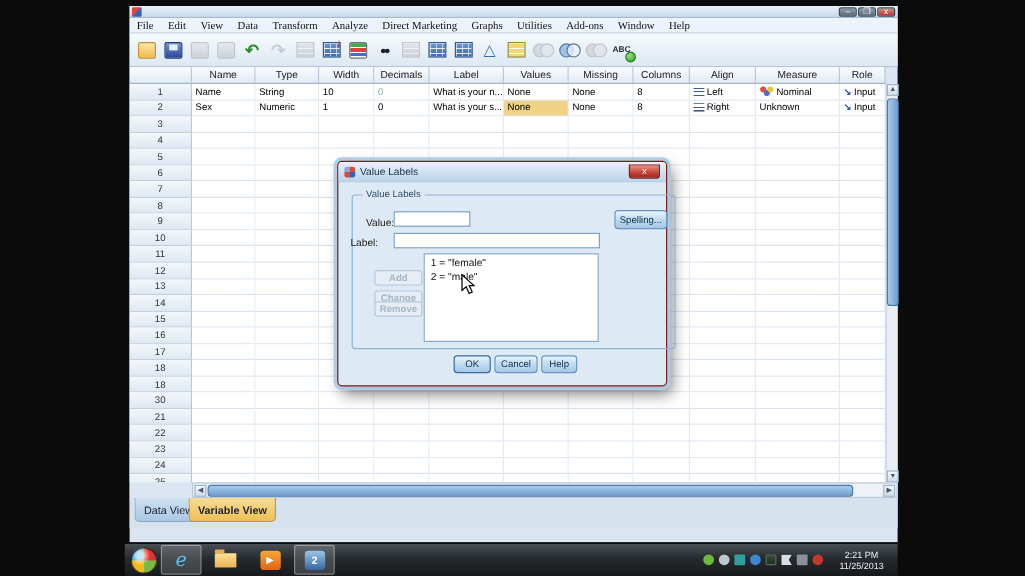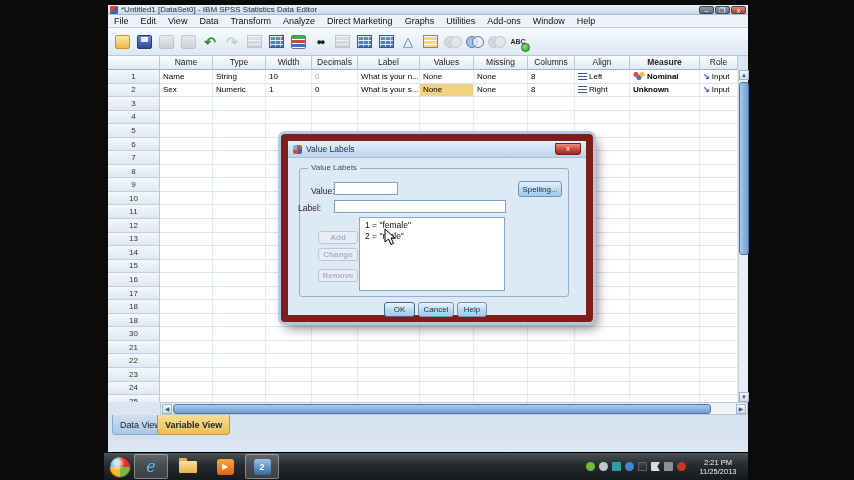--- a/index.html
+++ b/index.html
@@ -16,21 +16,21 @@
   .app-ico{width:8px;height:8px;margin:0 3px 0 2px;border-radius:1px;
            background:linear-gradient(135deg,#d84a3a 50%,#3a62b0 50%);}
   .title-txt{white-space:nowrap;line-height:9px;}
   .winbtns{position:absolute;right:2px;top:1px;display:flex;gap:1px;}
   .wbtn{width:15px;height:8px;font-size:7px;line-height:7px;text-align:center;color:#fff;
         border:1px solid #39495a;border-radius:2px;background:linear-gradient(#909dab,#5d6c7c);}
   .wbtn.close{background:linear-gradient(#e08a7a,#b03a2a);}
 
   .menubar{position:absolute;left:0;top:10px;width:640px;height:13px;background:#edf3fa;
            border-bottom:1px solid #c4d2e2;display:flex;align-items:center;font-size:9px;color:#111;}
-  .menubar span{padding:0 6px;line-height:12px;}
+  .menubar span{padding:0 6px;line-height:12px;font-family:Liberation Serif, serif;}
 
   .toolbar{position:absolute;left:0;top:23px;width:640px;height:28px;
            background:linear-gradient(#f6fafd,#dde8f3);border-bottom:1px solid #b6c6d8;
            display:flex;align-items:center;padding-left:3px;}
   .tico{position:relative;width:20px;height:20px;margin:0 1px;display:flex;align-items:center;justify-content:center;}
   .tico.dis{opacity:.45;filter:grayscale(.9);}
   .blk{width:15px;height:14px;border-radius:2px;}
   .i-open .blk{background:linear-gradient(#fde9a8,#eeb94a);border:1px solid #c2922c;}
   .i-save .blk{background:linear-gradient(#7290d2,#2a4a9a);border:1px solid #203a7a;position:relative;}
   .i-save .blk::before{content:"";position:absolute;left:3px;top:1px;width:7px;height:5px;background:#e9eff8;}
@@ -72,21 +72,21 @@
   .c:nth-child(1){width:52px;}
   .c:nth-child(2){width:53px;}
   .c:nth-child(3){width:53px;}
   .c:nth-child(4){width:46px;}
   .c:nth-child(5){width:46px;}
   .c:nth-child(6){width:62px;}
   .c:nth-child(7){width:54px;}
   .c:nth-child(8){width:54px;}
   .c:nth-child(9){width:47px;}
   .c:nth-child(10){width:55px;}
-  .c:nth-child(11){width:70px;font-weight:bold;}
+  .c:nth-child(11){width:70px;}
   .c:nth-child(12){width:38px;}
   .grow .c.sel{background:#efd283;}
   .grow .c.mut{color:#9aa6b4;}
   .bars{width:9px;height:7px;flex:0 0 9px;
         background:repeating-linear-gradient(to bottom,#3c5c8c 0 1px,transparent 1px 3px);}
   .nomi{width:12px;height:8px;flex:0 0 12px;
         background:radial-gradient(circle at 3px 2.5px,#d94f43 2.2px,transparent 2.9px),
                    radial-gradient(circle at 9px 2.5px,#f0c23a 2.2px,transparent 2.9px),
                    radial-gradient(circle at 6px 5.5px,#4a6ed0 2.2px,transparent 2.9px);}
   .rolearr{color:#2a52b0;font-weight:bold;font-size:8px;}
@@ -110,22 +110,22 @@
        border:1px solid #8aa8c8;border-top:none;border-radius:0 0 4px 4px;color:#223;}
   .tab.inactive{left:4px;background:linear-gradient(#cfe0f0,#a9c7e3);}
   .tab.active{left:49px;background:linear-gradient(#f8dc96,#eec054);border-color:#c09a3a;font-weight:bold;}
   .statusbar{position:absolute;left:0;top:435px;width:640px;height:12px;background:#f2f6fa;
              border-top:1px solid #9fb4c9;display:flex;align-items:center;font-size:8px;color:#333;}
   .statusbar .stext{margin-left:auto;line-height:11px;}
   .scell{width:10px;height:12px;border-left:1px solid #b9c8da;margin-left:0;}
   .scell:first-of-type{margin-left:6px;}
 
   
-  .dialog{position:absolute;left:281px;top:134px;width:312px;height:188px;z-index:10;
-          background:#dde9f5;border:7px solid #7f1d1d;border-radius:4px;
+  .dialog{position:absolute;left:281px;top:134px;width:275px;height:188px;z-index:10;
+          background:#dde9f5;border:1px solid #7f1d1d;border-radius:4px;
           box-shadow:0 0 0 3px rgba(175,200,226,.95),4px 6px 12px rgba(0,0,0,.5);padding-left:20px;}
   .dtitle{position:absolute;left:0;top:0;width:100%;height:17px;border-radius:3px 3px 0 0;
           background:linear-gradient(#e6f1fb,#bcd4ea);border-bottom:1px solid #a8c0d8;
           display:flex;align-items:center;font-size:8.5px;color:#15304a;}
   .dico{width:9px;height:9px;margin:0 4px 0 5px;border-radius:2px;
         background:conic-gradient(#d84a3a 0 90deg,#3a62b0 90deg 180deg,#d84a3a 180deg 270deg,#8aa8d0 270deg);}
   .dclose{position:absolute;right:5px;top:2px;width:26px;height:12px;border-radius:0 0 3px 3px;
           background:linear-gradient(#e89080,#c24038 60%,#a02820);border:1px solid #7a2018;
           color:#fff;font-size:8px;line-height:10px;text-align:center;}
   .groupbox{position:absolute;left:11px;top:27px;width:270px;height:129px;
@@ -173,21 +173,20 @@
 </style>
 </head>
 <body>
 
 <div class="screen">
 
   <div class="spss">
 
     <div class="titlebar">
       <span class="app-ico"></span>
-      <span class="title-txt">*Untitled1 [DataSet0] - IBM SPSS Statistics Data Editor</span>
       <span class="winbtns">
         <span class="wbtn">–</span>
         <span class="wbtn">❐</span>
         <span class="wbtn close">x</span>
       </span>
     </div>
 
     <div class="menubar">
       <span>File</span>
       <span>Edit</span>
@@ -701,21 +700,21 @@
 
     <span class="dlabel" style="left:23px;top:45px;">Value:</span>
     <input class="dinput" style="left: 46px; top: 41px; width: 64px;" value="">
     <div class="dbtn" style="left:230px;top:40px;width:44px;height:16px;">Spelling...</div>
 
     <span class="dlabel" style="left:10px;top:62px;">Label:</span>
     <input class="dinput" style="left: 46px; top: 59px; width: 172px;" value="">
 
     <div class="dbtn disabled" style="left:30px;top:90px;width:40px;height:13px;">Add</div>
     <div class="dbtn disabled" style="left:30px;top:107px;width:40px;height:13px;">Change</div>
-    <div class="dbtn disabled" style="left:30px;top:128px;width:40px;height:13px;">Remove</div>
+    <div class="dbtn disabled" style="left:30px;top:116px;width:40px;height:13px;">Remove</div>
 
     <div class="listbox">
 
         <div class="li">1 = "female"</div>
 
         <div class="li">2 = "male"</div>
       </div>
 
     <div class="dbtn" style="left:96px;top:161px;width:31px;border-color:#3a6a9a;">OK</div>
     <div class="dbtn" style="left:130px;top:161px;width:36px;">Cancel</div>

